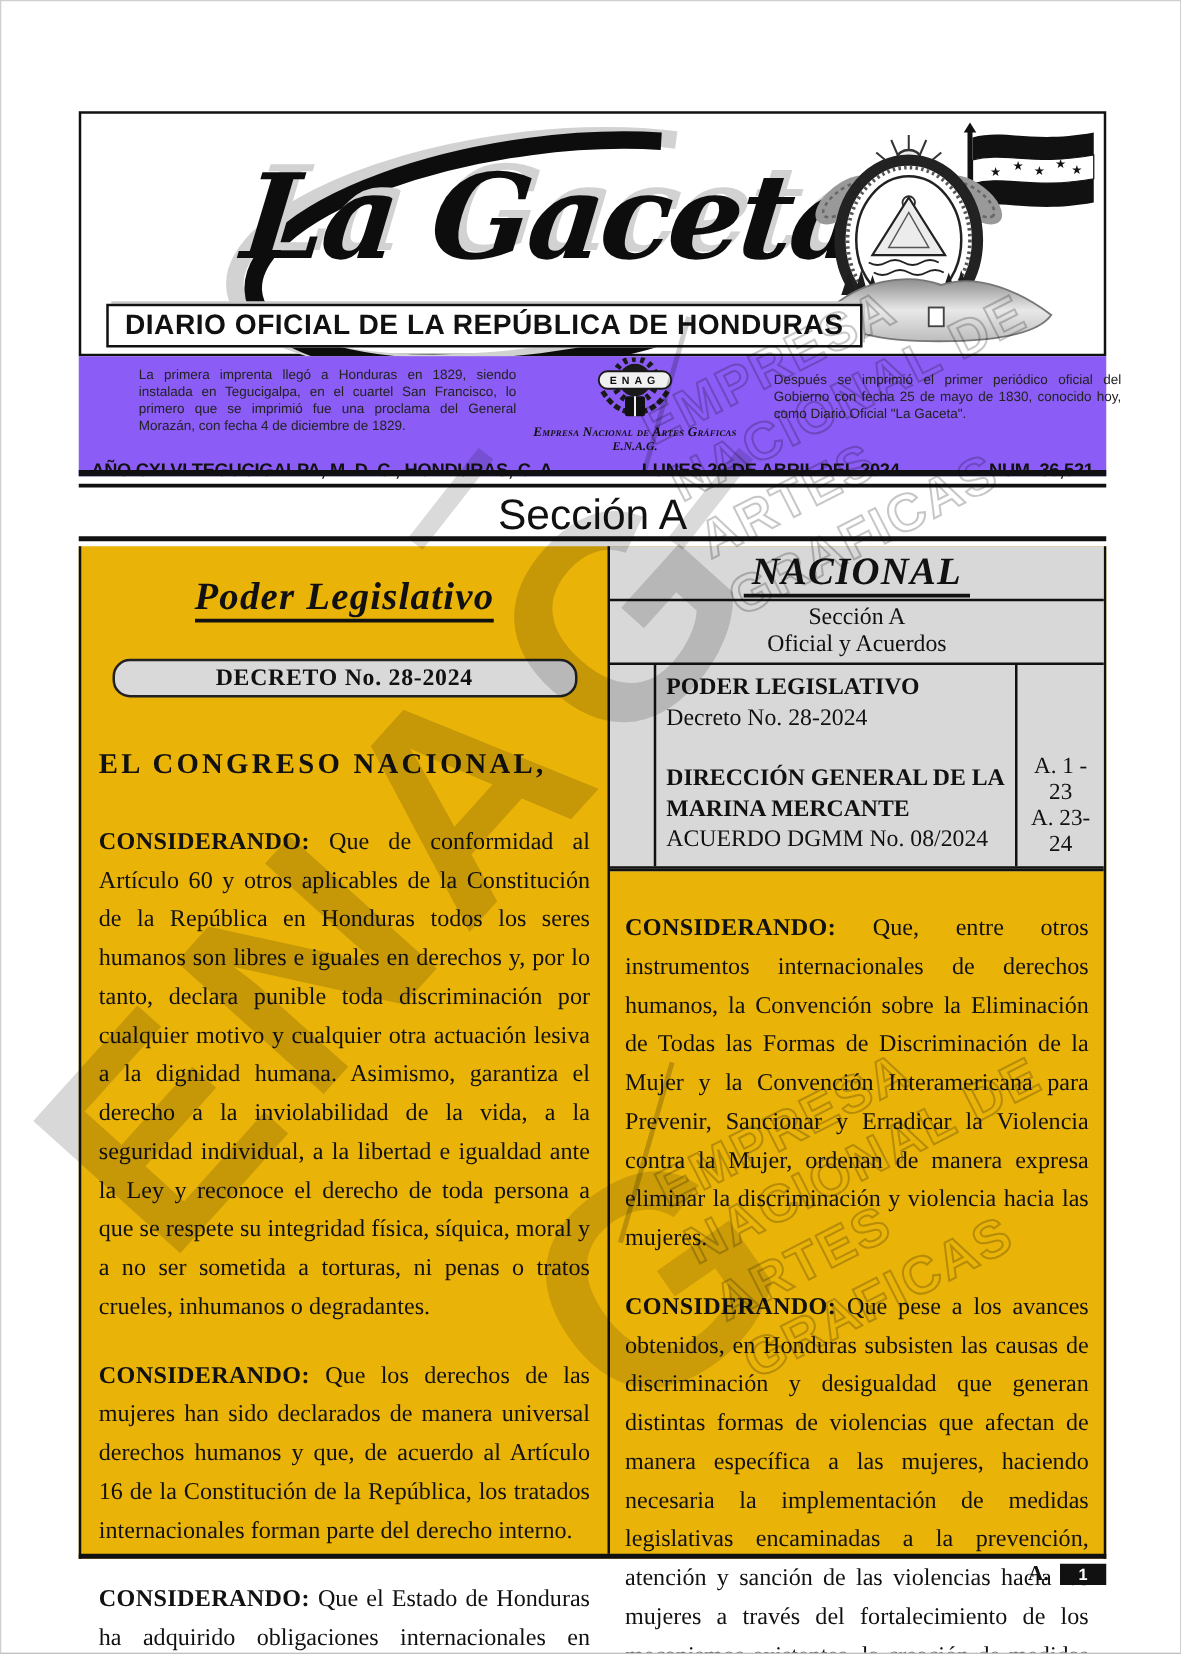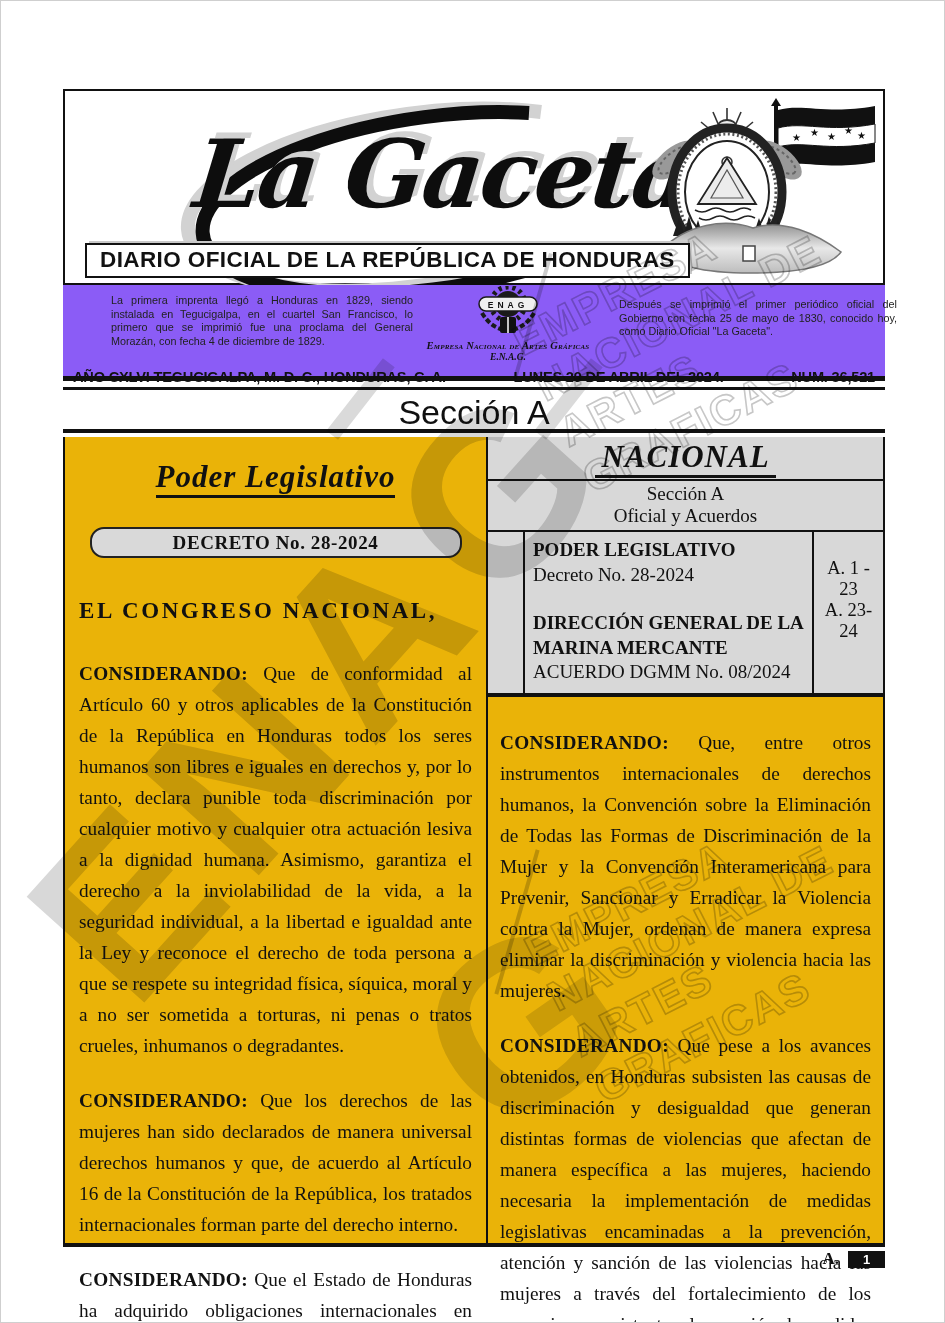--- a/index.html
+++ b/index.html
@@ -125,22 +125,22 @@
     border-bottom:3px solid #111; padding:0 6px 1px;
   }
   .sumario-seca { text-align:center; font-size:19px; line-height:21.5px; padding:2px 0 4px; border-bottom:2px solid #111; }
   .sumario-entries { display:grid; grid-template-columns:37px 1fr 71px; border-bottom:2px solid #111; }
   .sumario-cell-left { border-right:2px solid #111; }
   .sumario-cell-main { padding:6px 8px 8px; font-size:19px; line-height:24.5px; }
   .sumario-cell-main .org { font-weight:bold; }
   .entry-gap { height:24px; }
   .sumario-cell-pages {
     border-left:2px solid #111; font-size:18.5px; text-align:center;
-    display:flex; flex-direction:column; justify-content:flex-start;
-    padding:26px 2px 23px;
+    display:flex; flex-direction:column; justify-content:flex-end;
+    padding:26px 2px 6px;
   }
   .sumario-secb { position:relative; text-align:center; font-size:19px; line-height:22px; padding:3px 0 8px; }
   .secb-pages { position:absolute; right:16px; top:25px; font-size:18.5px; }
 
   .col-right .body-par { padding:0 12px; }
   .col-right .body-par.first { margin-top:30px; }
 
   
   .footer-row {
     position:absolute; left:62px; top:1248px; width:822px;

